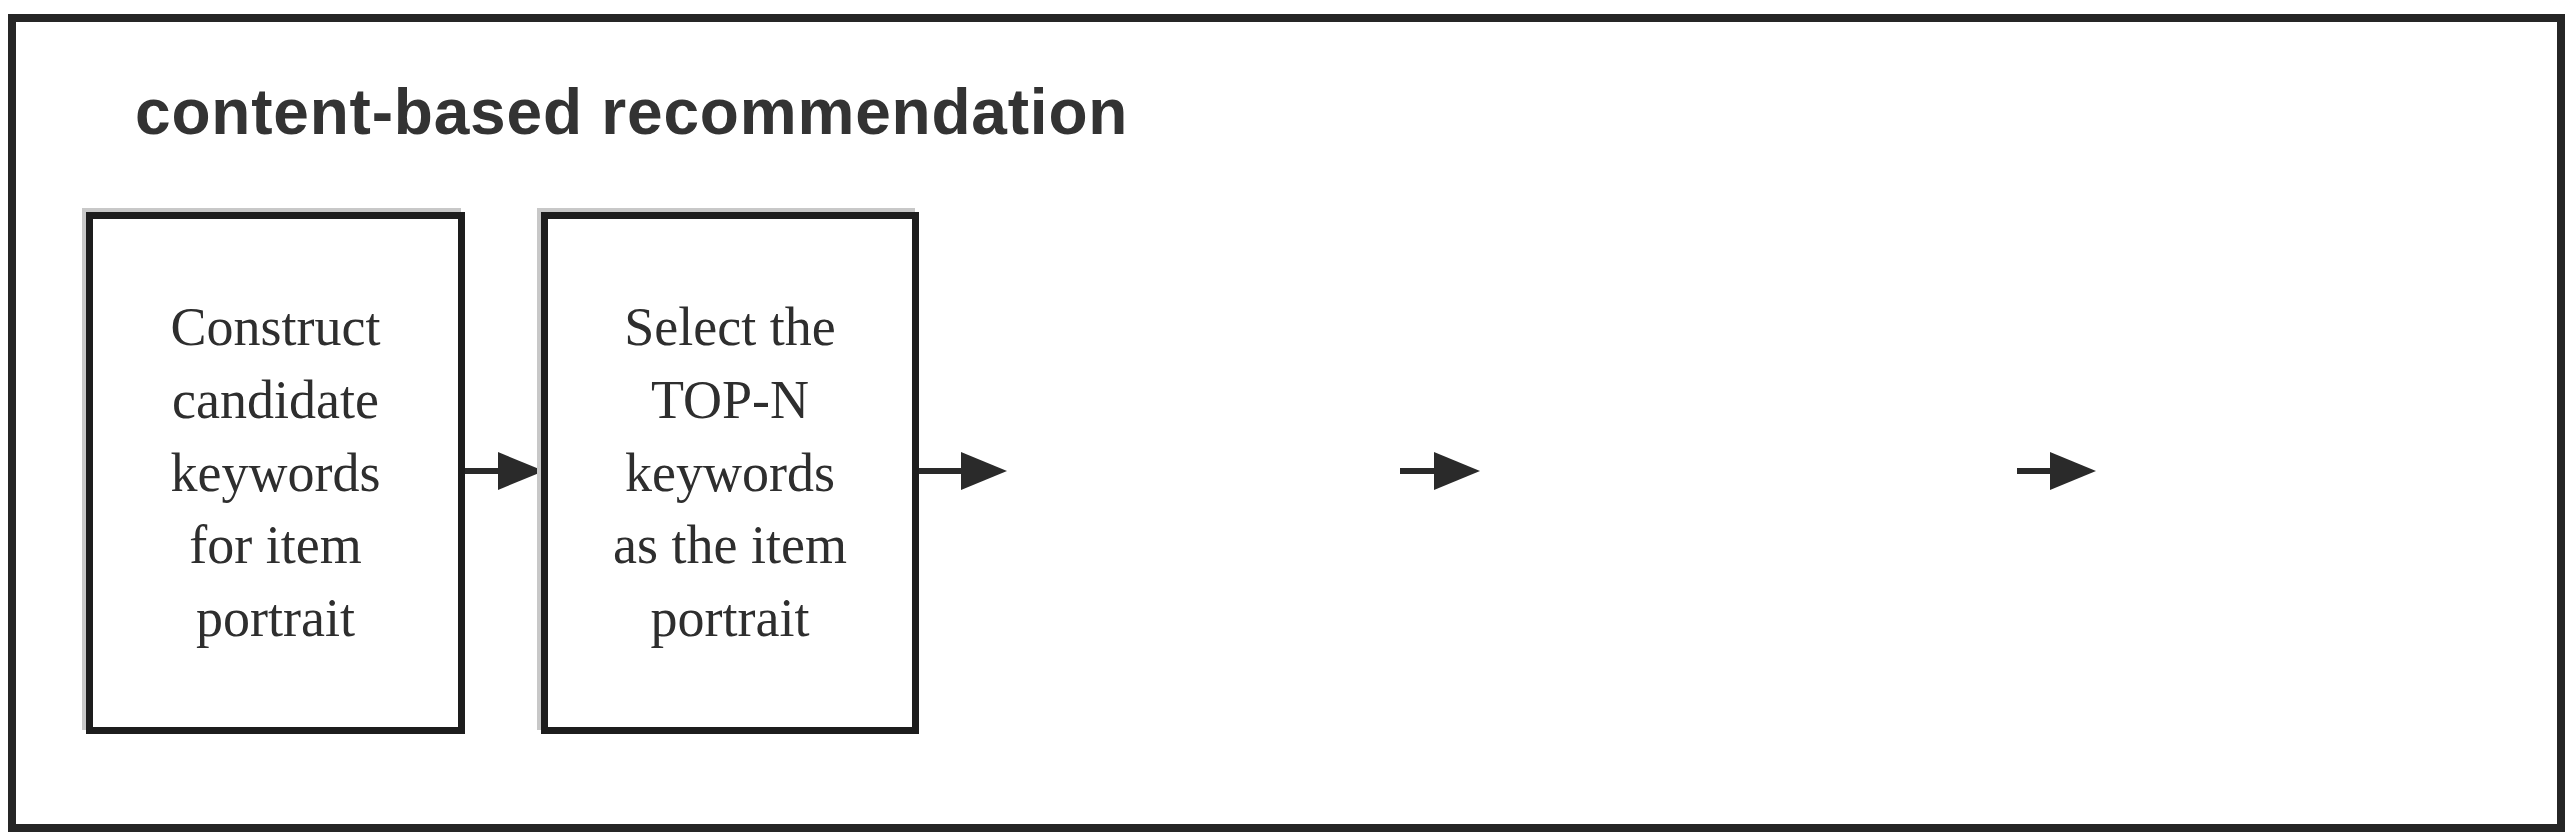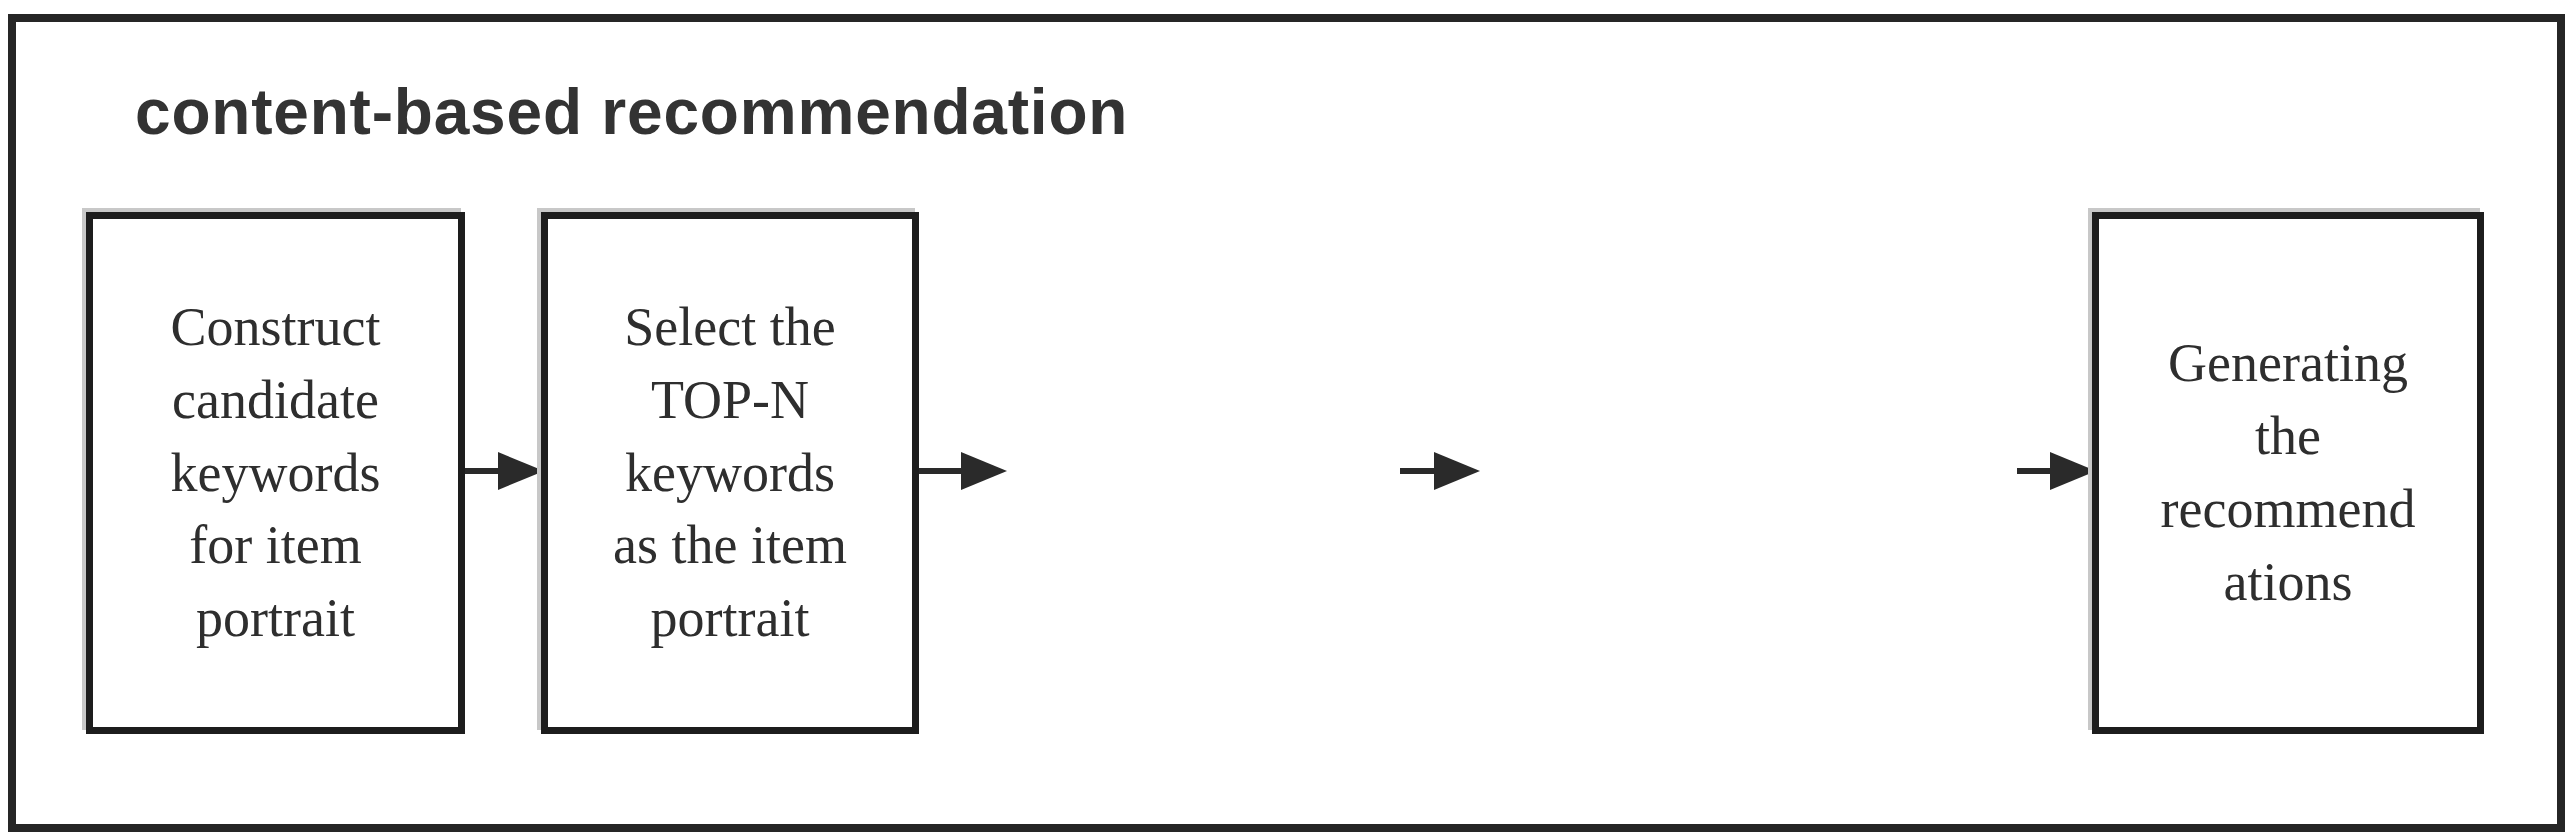--- a/index.html
+++ b/index.html
@@ -132,21 +132,15 @@
     <span class="shaft"></span>
     <span class="head"></span>
   </div>
 
 
   <div class="arrow arrow4">
     <span class="shaft"></span>
     <span class="head"></span>
   </div>
 
-  <div class="box box5">
-    <span class="box-label">Generating
-the
-recommend
-ations</span>
-  </div>
 
 </div>
 
 
 </body></html>

